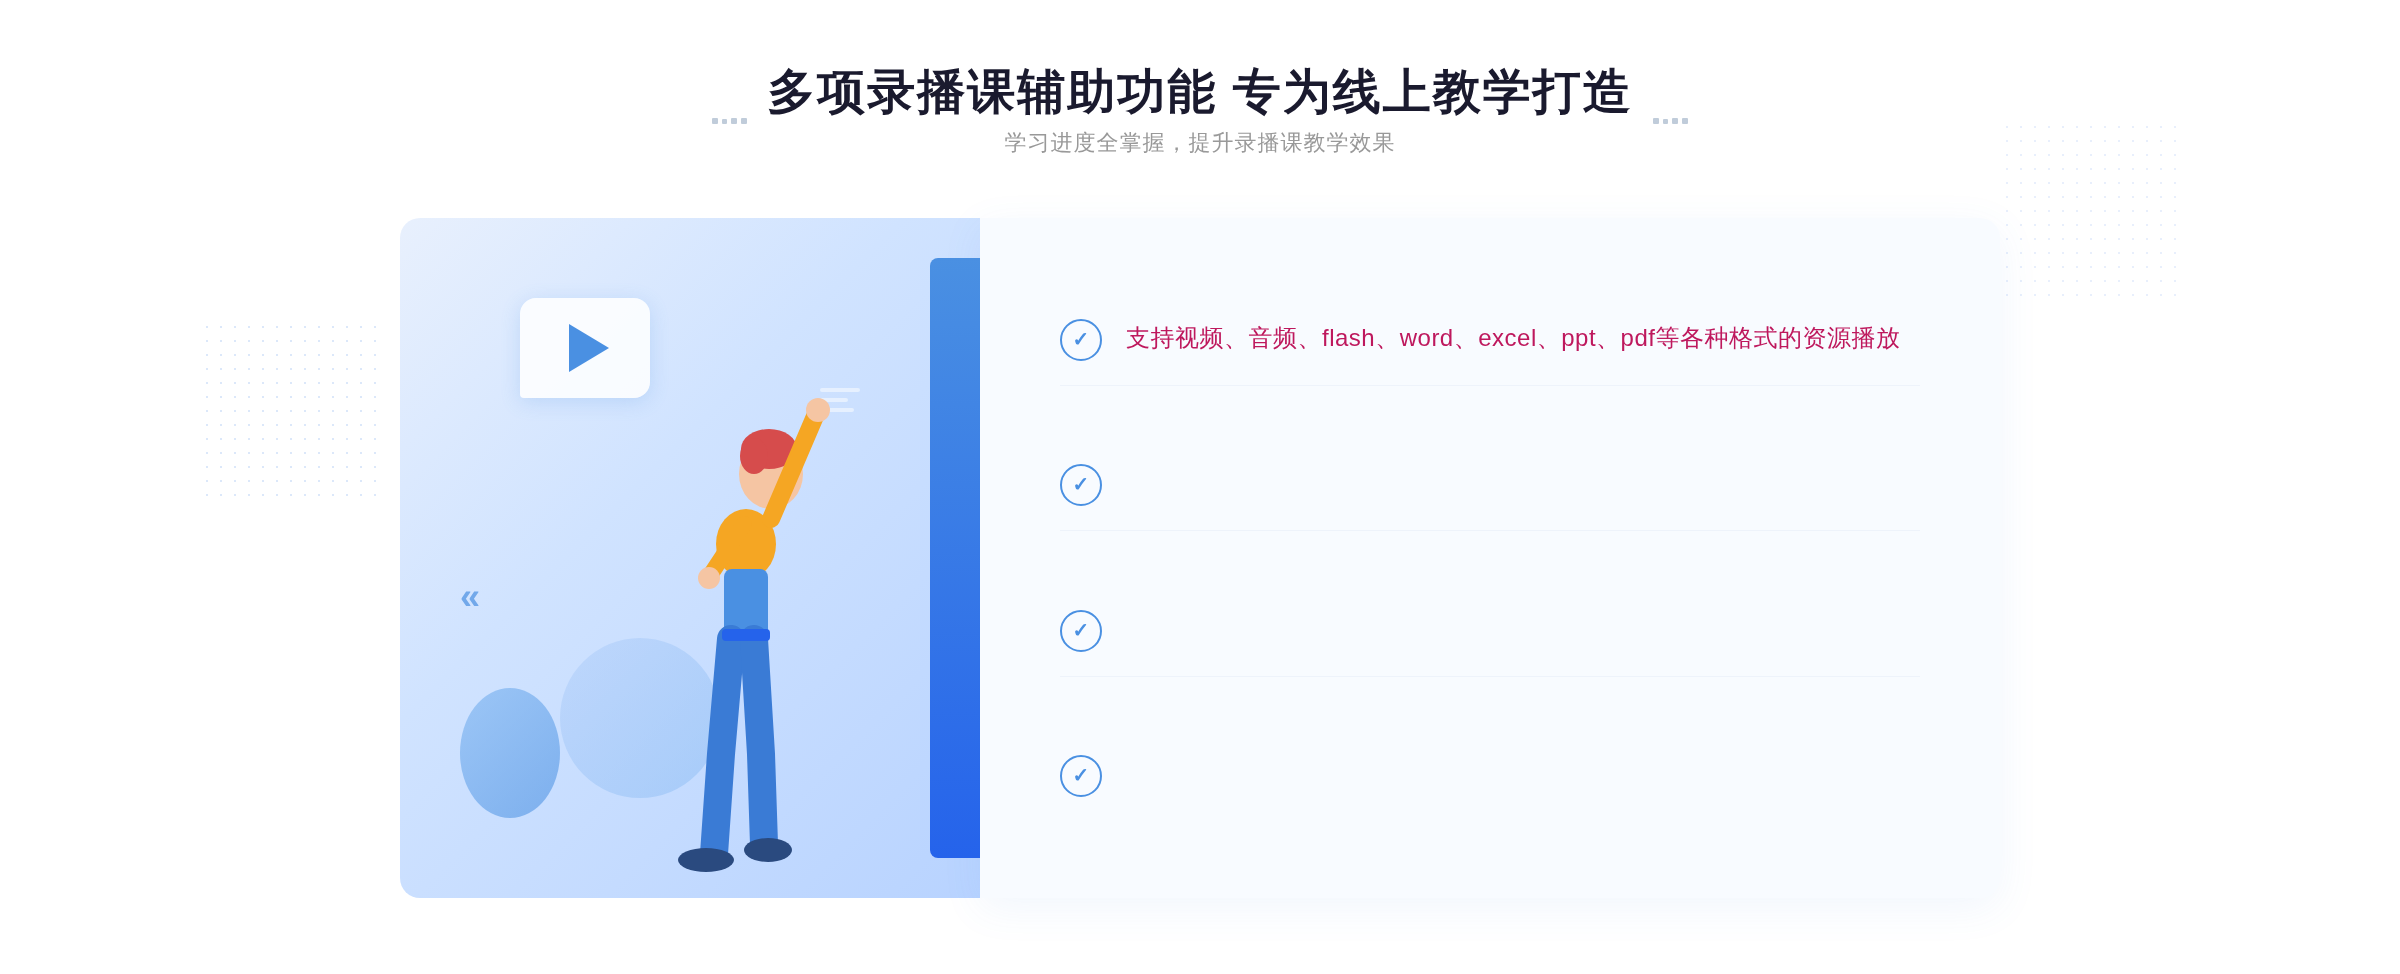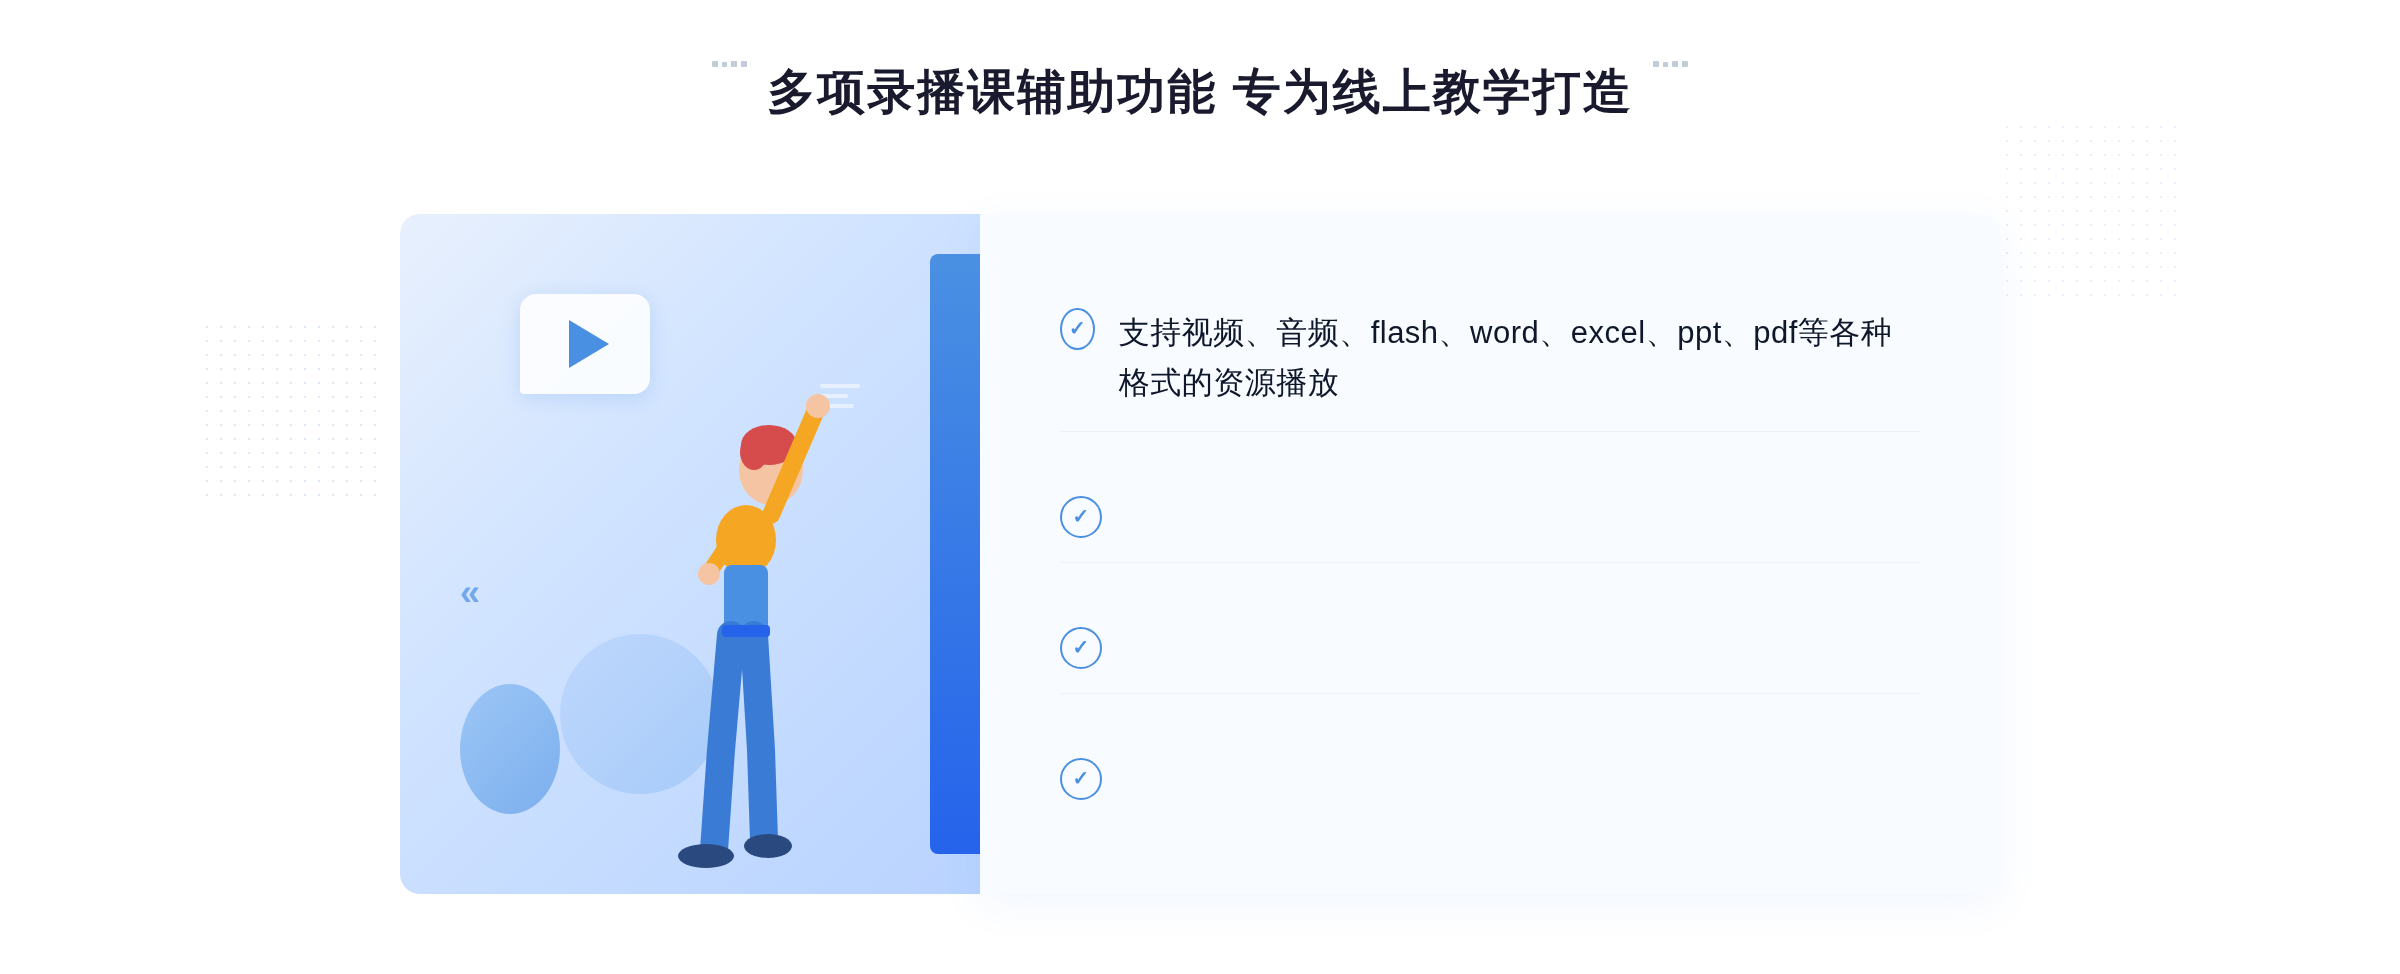--- a/index.html
+++ b/index.html
@@ -53,24 +53,24 @@
 
     
     .header-section {
       text-align: center;
       margin-bottom: 60px;
       position: relative;
     }
 
     .header-title-row {
       display: flex;
-      align-items: flex-start;
+      align-items: flex-end;
       justify-content: center;
       gap: 20px;
-      margin-bottom: 30px;
+      margin-bottom: 2px;
     }
 
     .header-deco {
       display: flex;
       gap: 4px;
       align-items: center;
     }
 
     .header-deco span {
       display: inline-block;
@@ -258,22 +258,22 @@
     }
 
     .check-mark {
       color: #4a90e2;
       font-size: 20px;
       font-weight: bold;
       margin-top: -2px;
     }
 
     .feature-text {
-      font-size: 31px;
-      color: #0f172a;
+      font-size: 24px;
+      color: #be185d;
       line-height: 1.6;
       letter-spacing: 0.5px;
     }
   </style>
 </head>
 <body>
 
 <div class="page-wrapper">
 
   <div class="dot-pattern dot-pattern-left"></div>
@@ -288,20 +288,21 @@
           <span></span>
       </div>
       <h1 class="main-title">多项录播课辅助功能 专为线上教学打造</h1>
       <div class="header-deco">
         <span></span>
           <span></span>
           <span></span>
           <span></span>
       </div>
     </div>
+    <p class="sub-title">学习进度全掌握，提升录播课教学效果</p>
   </div>
 
   <div class="content-area">
 
     <div class="illustration-side">
       <div class="illustration-bg">
 
         <div class="play-bubble">
           <div class="play-triangle"></div>
         </div>

